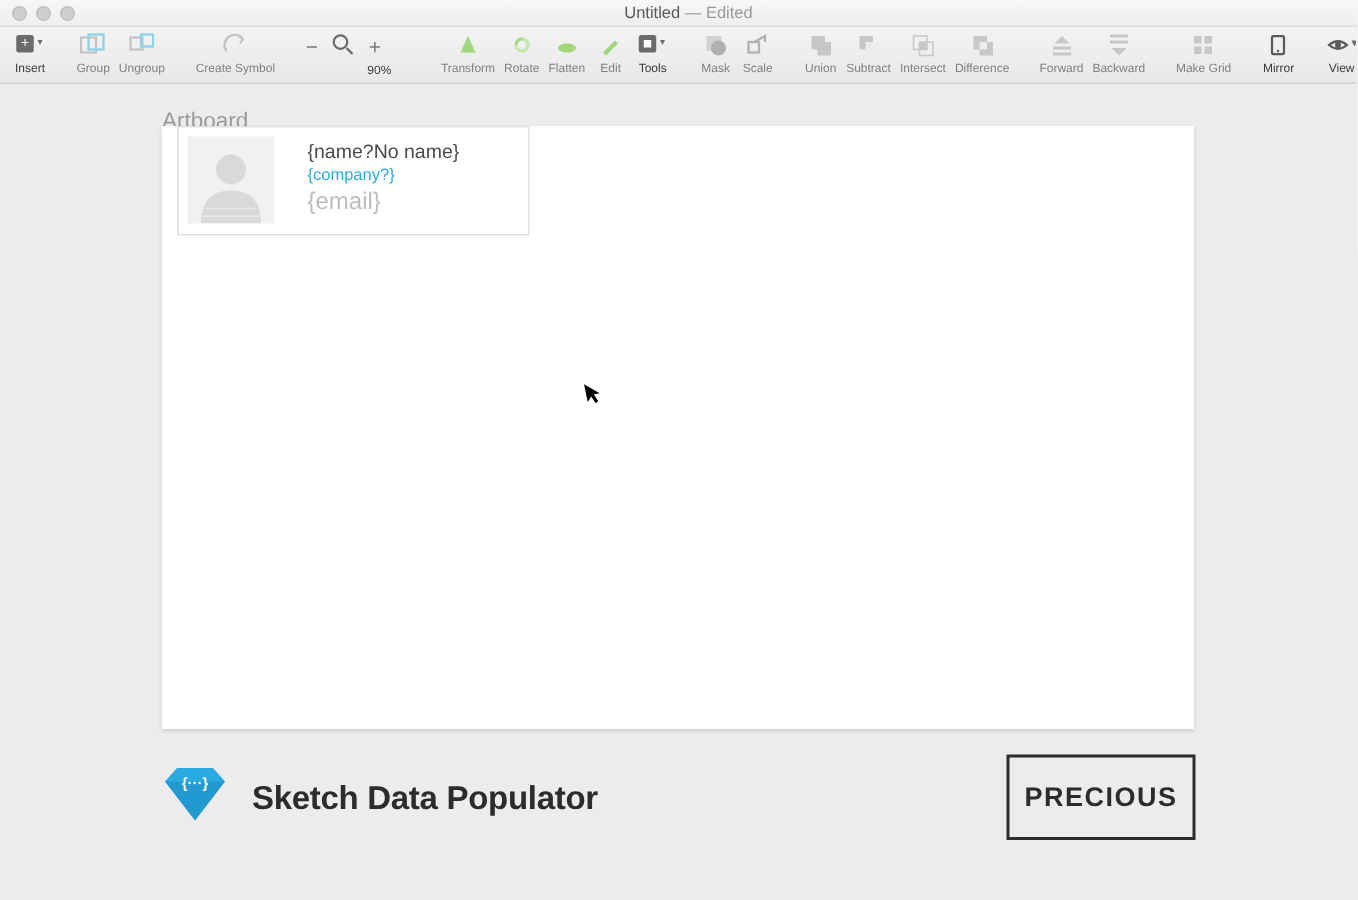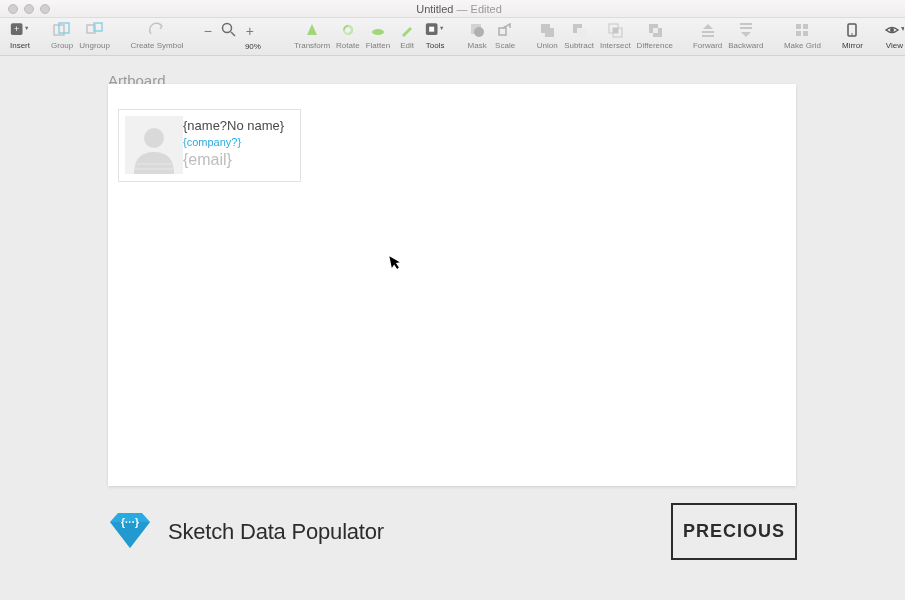--- a/index.html
+++ b/index.html
@@ -109,27 +109,27 @@
   }
   .artboard {
     position: absolute;
     top: 28px; left: 108px;
     width: 688px; height: 402px;
     background: #fff;
     box-shadow: 0 1px 3px rgba(0,0,0,0.12);
   }
   .card {
     position: absolute;
-    top: 25px; left: 10px;
-    width: 183px; height: 73px;
+    top: 0; left: 10px;
+    width: 235px; height: 73px;
     border: 1px solid #e2e2e2;
     background: #fff;
     display: flex;
     padding: 6px;
-    gap: 0;
+    gap: 22px;
   }
   .avatar {
     width: 58px; height: 58px;
     background: #f1f1f1;
     display:flex;align-items:flex-end;justify-content:center;
     overflow:hidden;
   }
   .card-text {
     display:flex;flex-direction:column;
     padding-top: 2px;
@@ -155,21 +155,21 @@
     align-items: center;
     justify-content: space-between;
   }
   .footer-left {
     display: flex;
     align-items: center;
     gap: 16px;
   }
   .footer-title {
     font-size: 22px;
-    font-weight: 400;
+    font-weight: 700;
     color: #2c2c2c;
     letter-spacing: -0.2px;
   }
   .precious {
     border: 2px solid #2c2c2c;
     padding: 16px 10px;
     font-size: 18px;
     letter-spacing: 1px;
     color: #2c2c2c;
     font-weight: 700;

